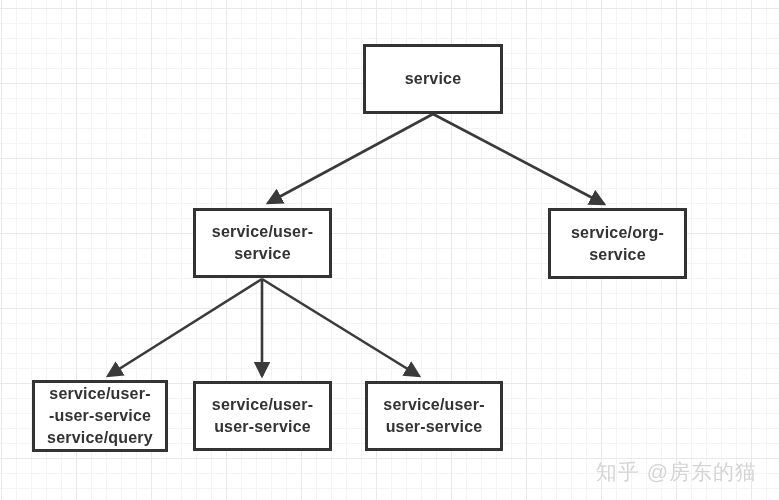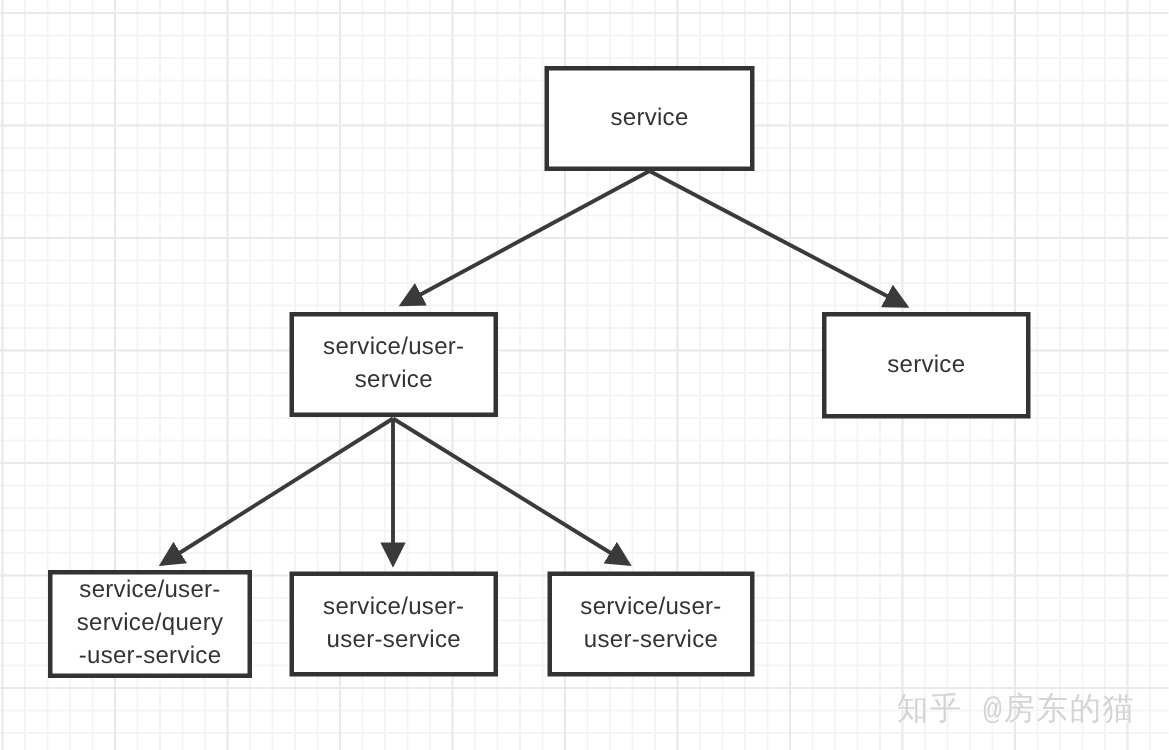--- a/index.html
+++ b/index.html
@@ -35,20 +35,21 @@
     background: var(--node-fill, #ffffff);
     color: var(--node-text, #333333);
     display: flex;
     flex-direction: column;
     align-items: center;
     justify-content: center;
     text-align: center;
     font-size: 16px;
     line-height: 22px;
     letter-spacing: 0.2px;
+    font-weight: bold;
   }
   .node .node-line {
     white-space: nowrap;
   }
   .watermark {
     position: absolute;
     right: 22px;
     bottom: 14px;
     font-size: 21px;
     letter-spacing: 1px;
@@ -79,33 +80,34 @@
 
   <div>
       <div class="node" style="left: 363px; top: 44px; width: 140px; height: 70px;">
         <div class="node-line">service</div>
       </div>
       <div class="node" style="left: 193px; top: 208px; width: 139px; height: 70px;">
         <div class="node-line">service/user-</div>
         <div class="node-line">service</div>
       </div>
       <div class="node" style="left: 548px; top: 208px; width: 139px; height: 71px;">
+        <div class="node-line">service/org-</div>
         <div class="node-line">service</div>
       </div>
       <div class="node" style="left: 32px; top: 380px; width: 136px; height: 72px;">
         <div class="node-line">service/user-</div>
+        <div class="node-line">-user-service</div>
         <div class="node-line">service/query</div>
-        <div class="node-line">-user-service</div>
       </div>
       <div class="node" style="left: 193px; top: 381px; width: 139px; height: 70px;">
         <div class="node-line">service/user-</div>
         <div class="node-line">user-service</div>
       </div>
       <div class="node" style="left: 365px; top: 381px; width: 138px; height: 70px;">
         <div class="node-line">service/user-</div>
         <div class="node-line">user-service</div>
       </div>
     </div>
 
-  <div class="watermark" style="color: rgb(212, 212, 212); font-family: Liberation Mono, monospace;">
+  <div class="watermark" style="color: rgb(212, 212, 212);">
     <span>知乎 @房东的猫</span>
   </div>
 </div>
 
 </body></html>

